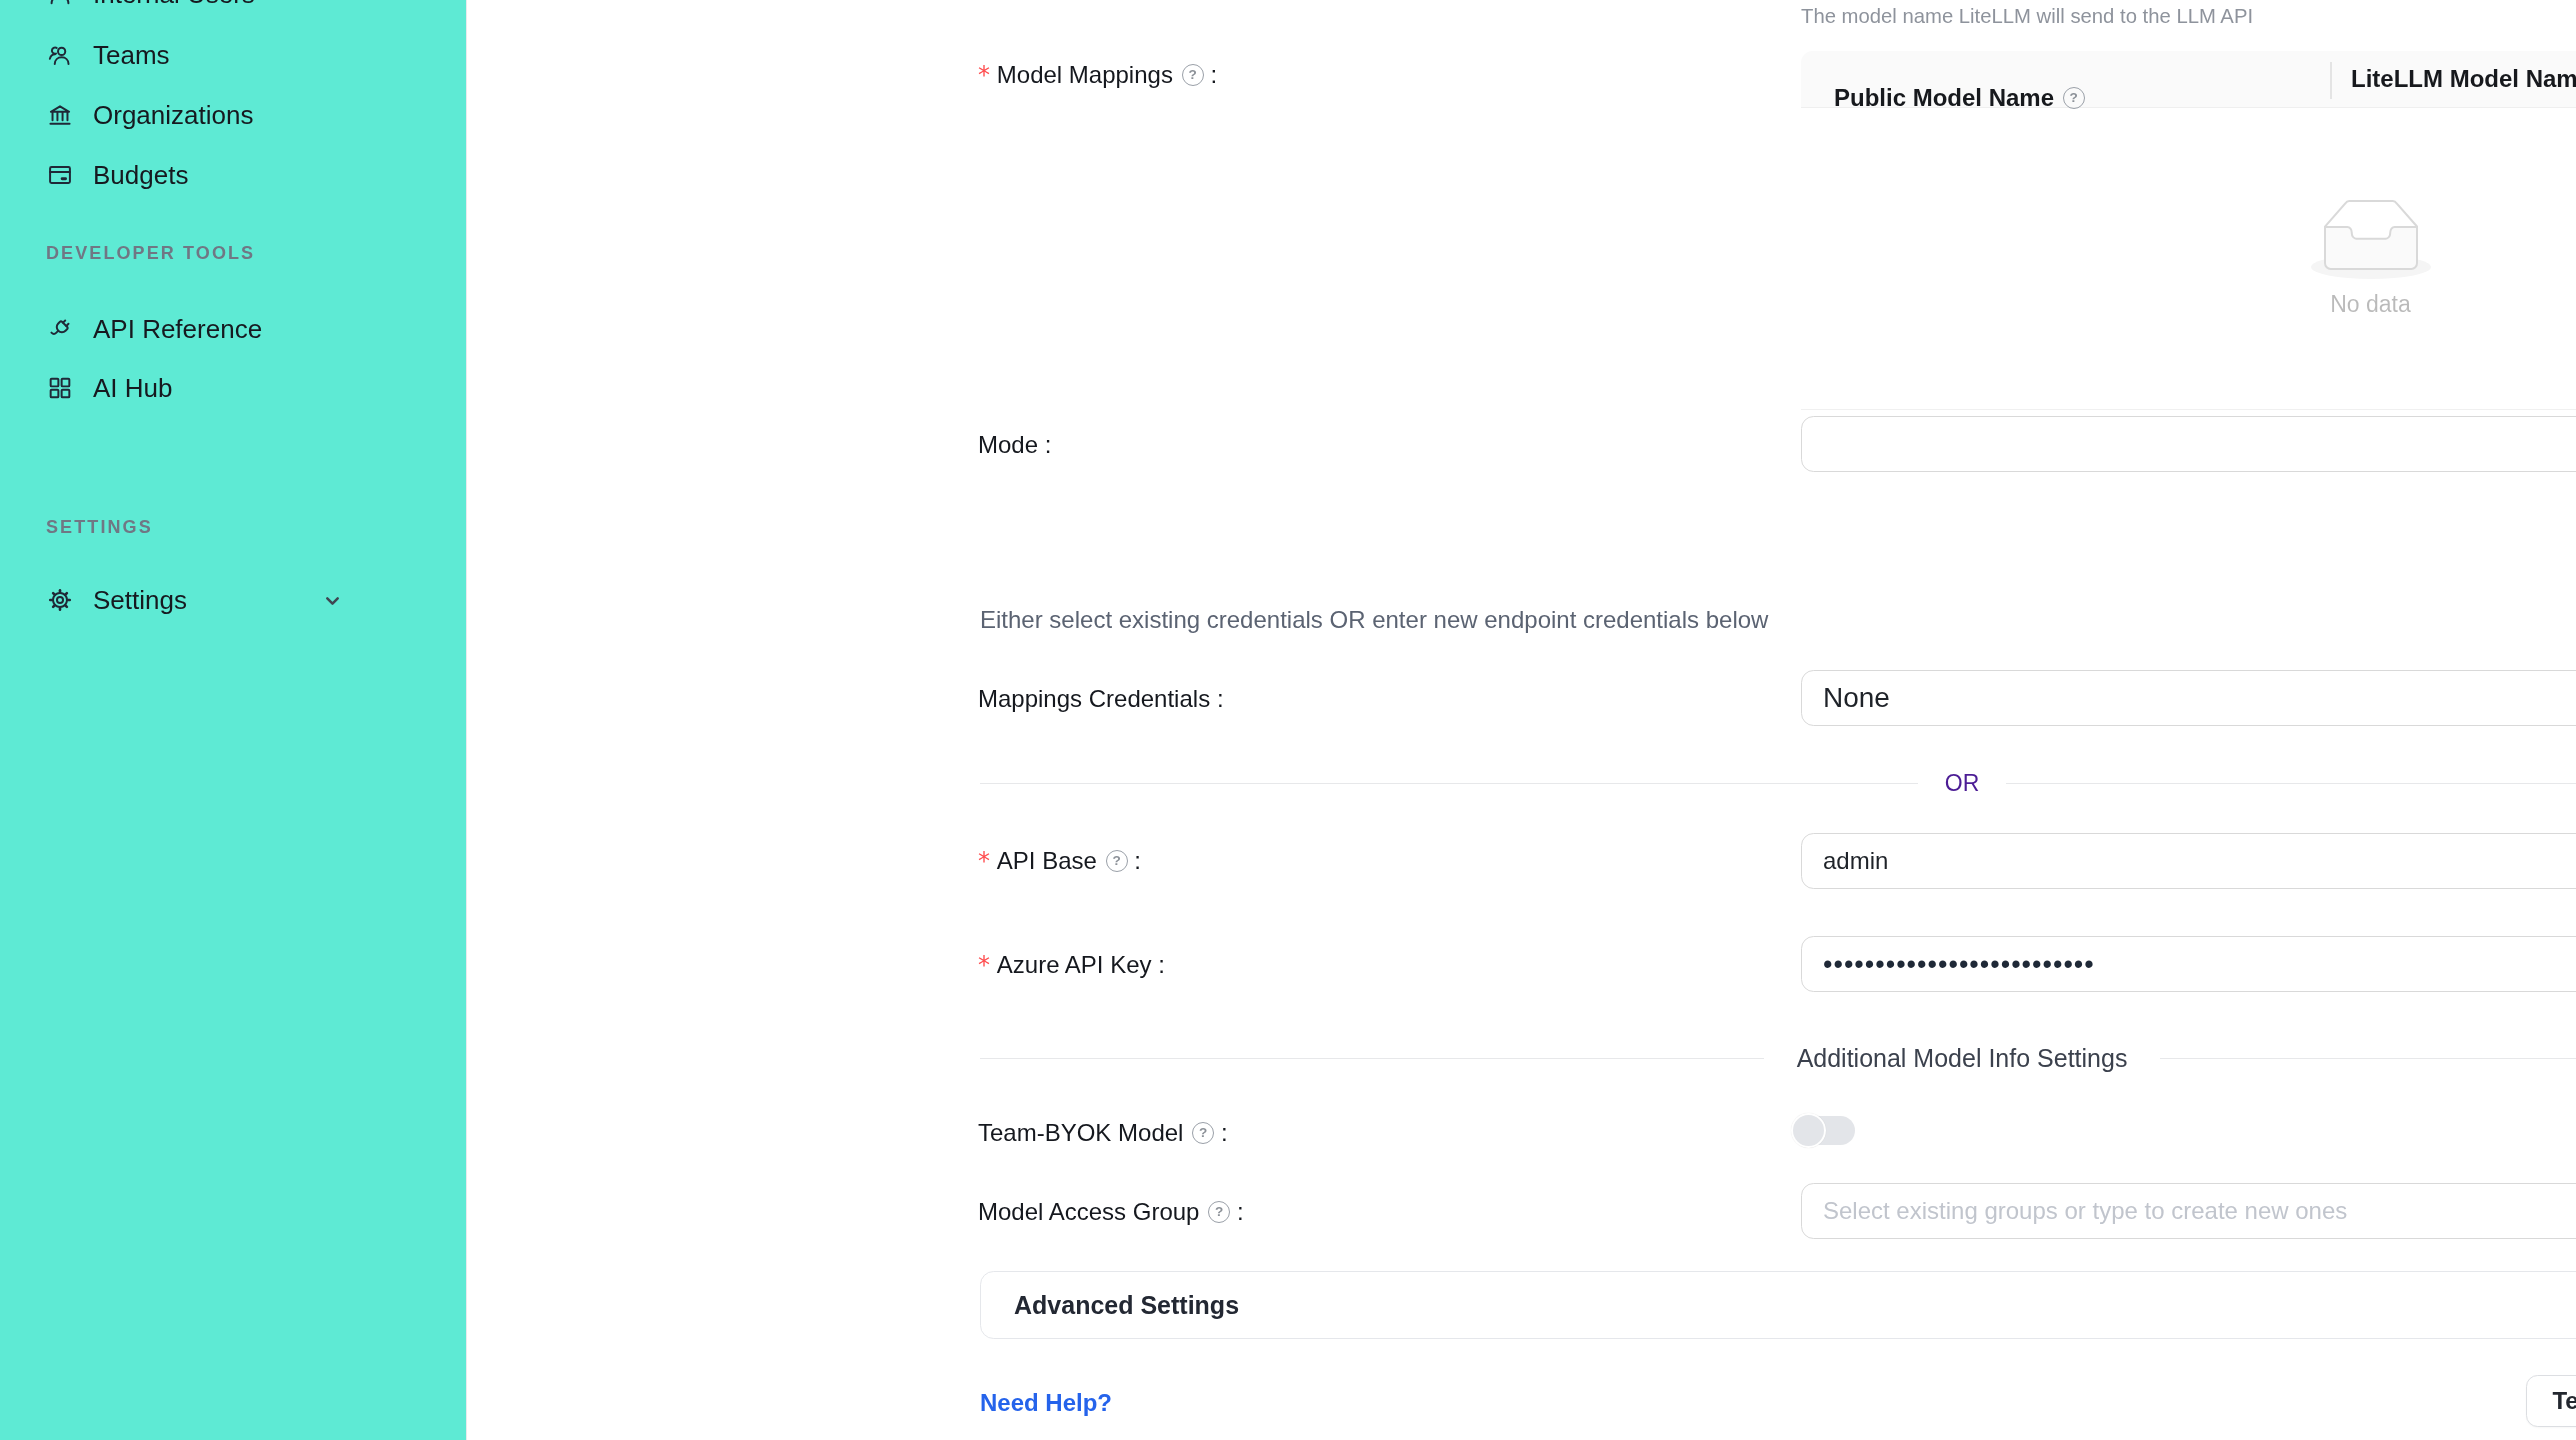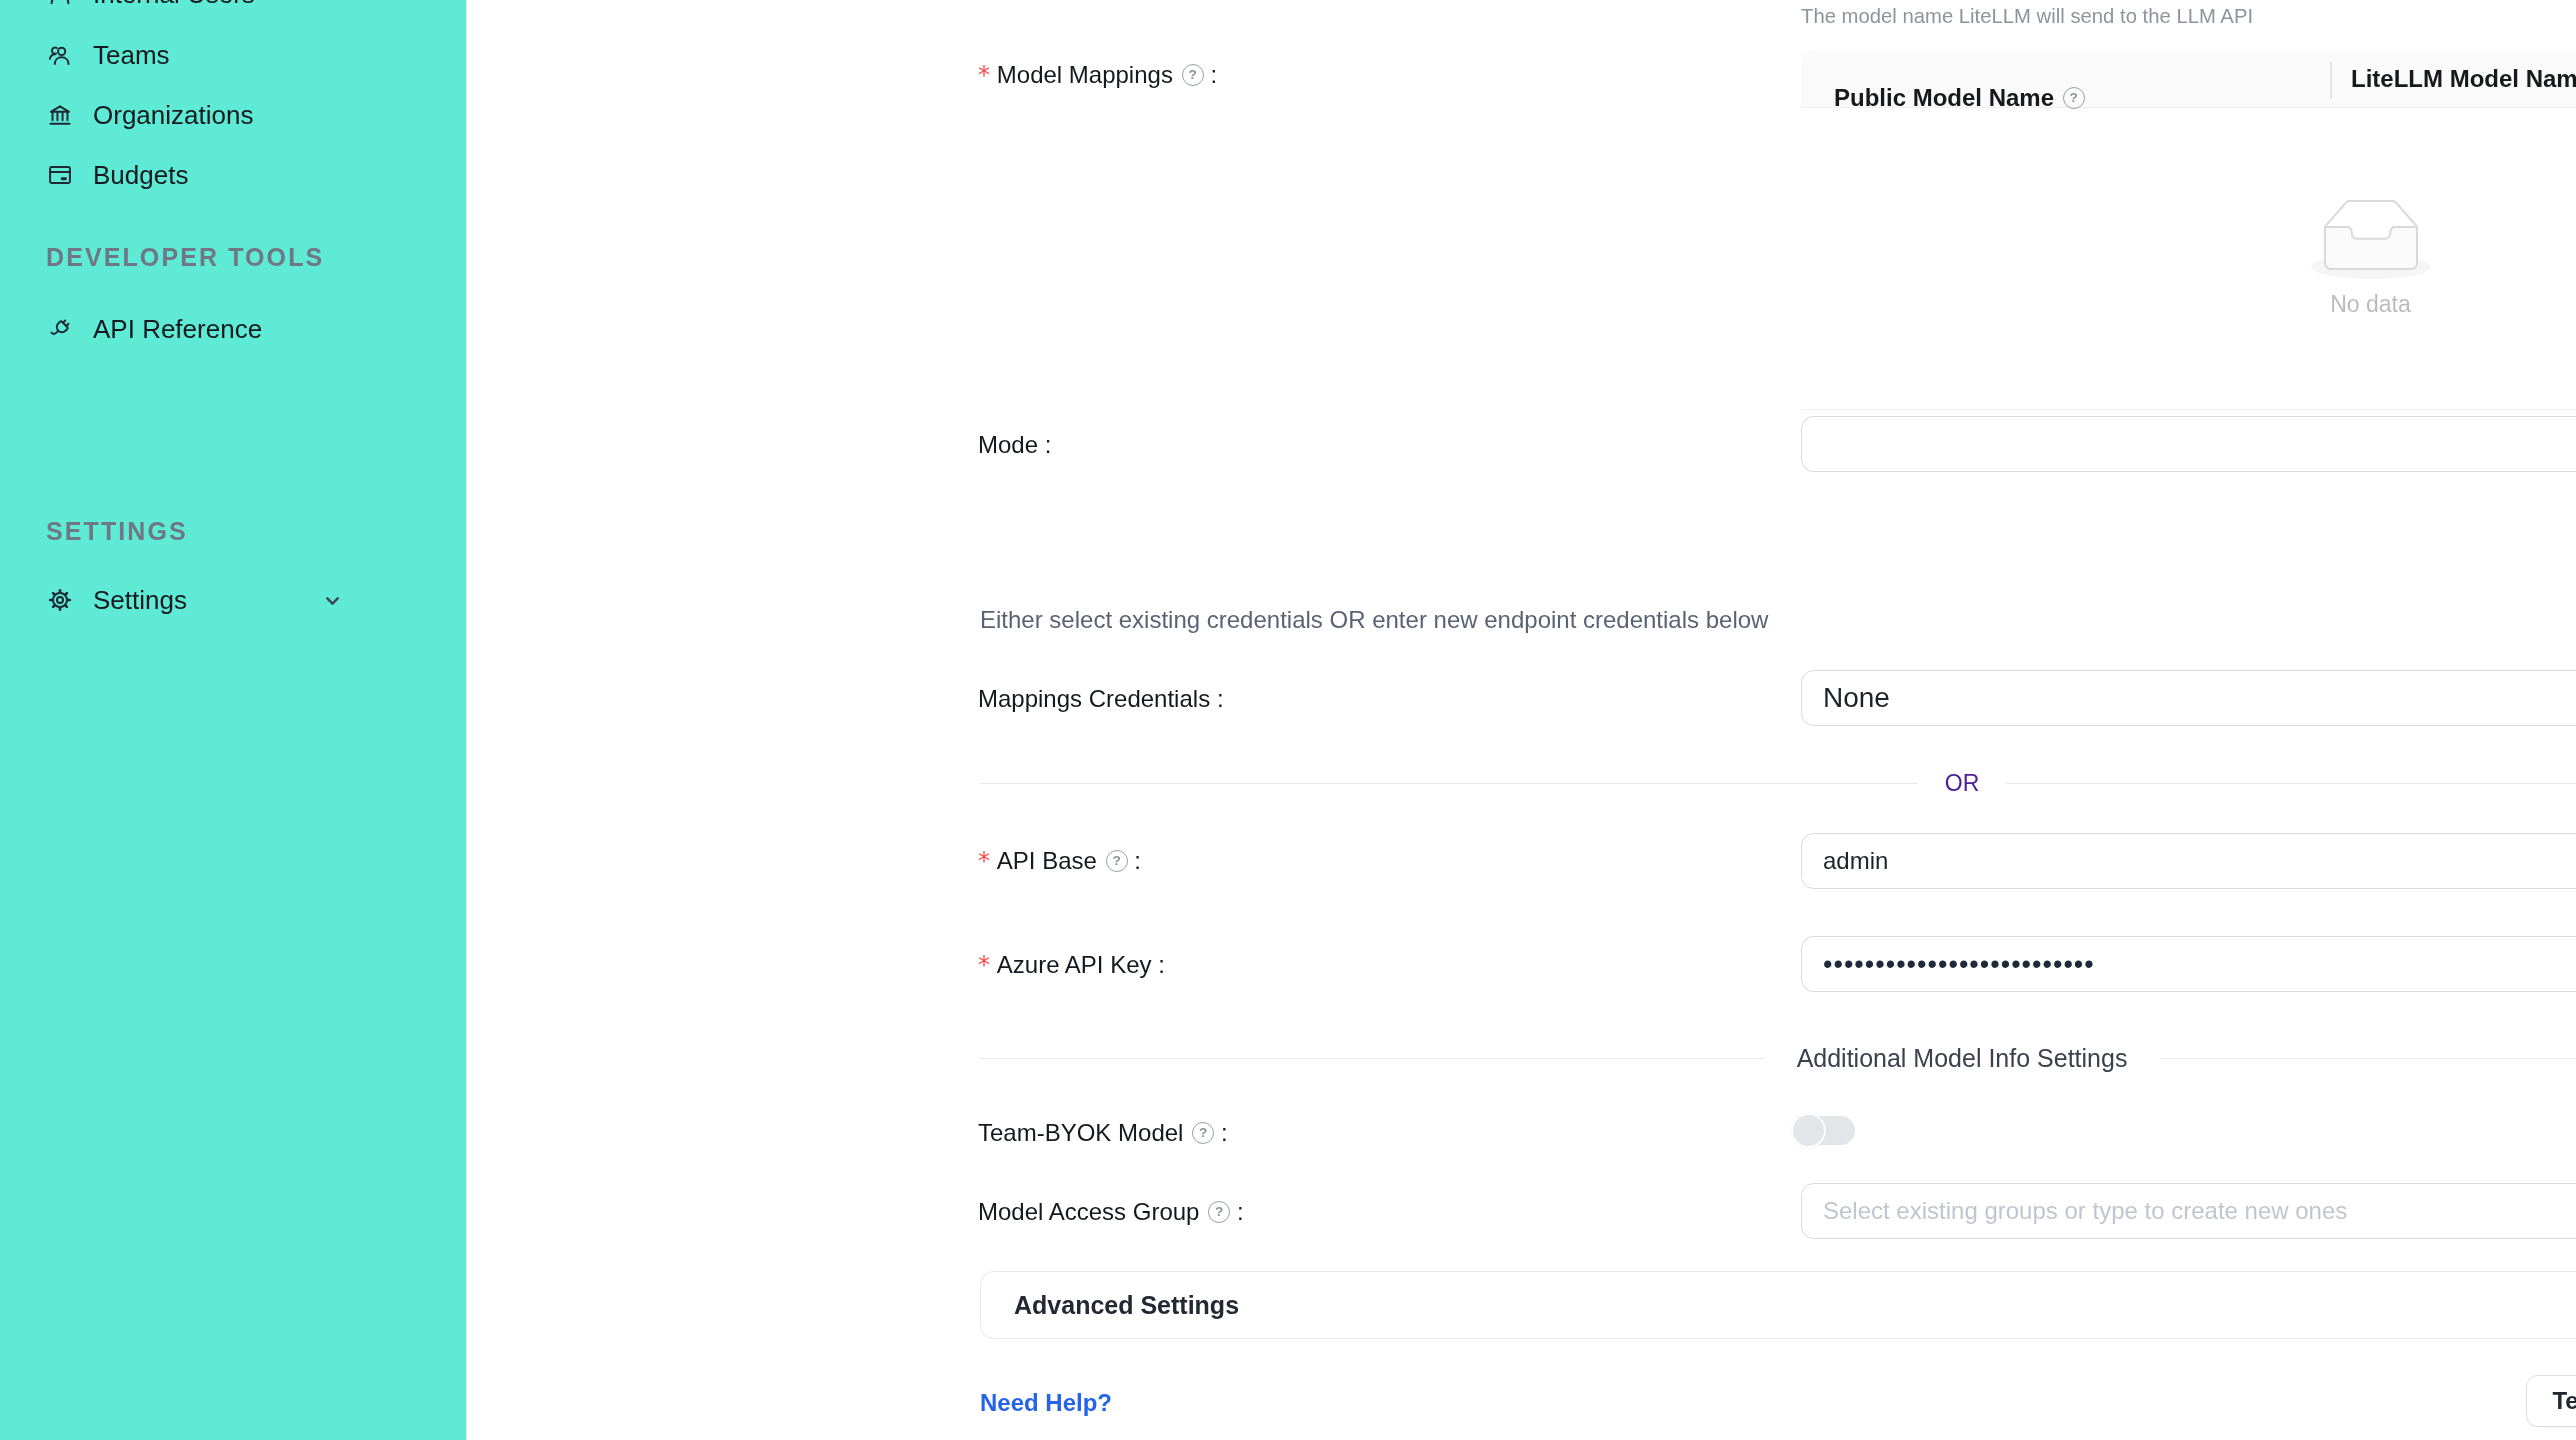--- a/index.html
+++ b/index.html
@@ -6,21 +6,21 @@
   html,body { background:#fff; }
   body { font-family:"Liberation Sans", sans-serif; color:#1c1f26; }
   #root { position:relative; width:2576px; height:1440px; background:#fff; overflow:hidden; }
 
   
   .sidebar { position:absolute; left:0; top:0; width:467px; height:1440px; background:#5eead4; border-right:1.5px solid #e8eaed; }
   .nav-item { position:absolute; left:0; width:467px; height:58px; display:flex; align-items:center; cursor:pointer; }
   .nav-item .nicon { position:absolute; left:46px; width:28px; height:28px; display:flex; align-items:center; justify-content:center; }
   .nav-item .nlabel { position:absolute; left:93px; font-size:26px; color:#16191f; white-space:nowrap; }
   .nav-item .nchev { position:absolute; left:320px; width:25px; height:25px; }
-  .group-header { position:absolute; left:46px; font-size:25px; font-weight:700; letter-spacing:2.1px; color:#707784; white-space:nowrap; }
+  .group-header { position:absolute; left:46px; font-size:18px; font-weight:700; letter-spacing:2.1px; color:#707784; white-space:nowrap; }
   .nicon svg, .nchev svg { display:block; }
 
   
   .main { position:absolute; left:467px; top:0; right:0; bottom:0; }
 
   .desc { position:absolute; left:1334px; top:1px; font-size:20.3px; color:#8e939c; line-height:31px; }
 
   .label-row { position:absolute; left:511px; height:35px; display:flex; align-items:center; white-space:nowrap; }
   .label-row .req { color:#ff4d4f; font-size:24px; margin-right:6.8px; font-family:"DejaVu Sans", sans-serif; }
   .label-row .ltext { font-size:24px; color:#15181e; }
@@ -131,20 +131,31 @@
             <g transform="rotate(45 12 12)">
               <path d="M10,3.7 V6.3 M14,3.7 V6.3"></path>
               <path d="M8.8,6.4 h6.4 a1.2,1.2 0 0 1 1.2,1.2 v2.1 a4.4,4.4 0 0 1 -8.8,0 V7.6 a1.2,1.2 0 0 1 1.2,-1.2 z"></path>
               <path d="M12,14.3 v2.4 c0,1.9 -1.3,2.7 -3,2.7"></path>
             </g>
           </svg>
       </span>
       <span class="nlabel">API Reference</span>
     </div>
 
+    <div class="nav-item" style="top:359px">
+      <span class="nicon">
+        <svg width="28" height="28" viewBox="0 0 24 24" fill="none" stroke="#1f2937" stroke-width="1.7" stroke-linejoin="round">
+            <rect x="4" y="4" width="6.6" height="6.6" rx="0.8"></rect>
+            <rect x="13.4" y="4" width="6.6" height="6.6" rx="0.8"></rect>
+            <rect x="4" y="13.4" width="6.6" height="6.6" rx="0.8"></rect>
+            <rect x="13.4" y="13.4" width="6.6" height="6.6" rx="0.8"></rect>
+          </svg>
+      </span>
+      <span class="nlabel">AI Hub</span>
+    </div>
 
 
     <div class="group-header" style="top:517px">SETTINGS</div>
 
     <div class="nav-item" style="top:571px">
       <span class="nicon">
         <svg width="28" height="28" viewBox="0 0 24 24" fill="none" stroke="#1f2937" stroke-width="1.7" stroke-linecap="round">
             <circle cx="12" cy="12" r="6"></circle>
             <circle cx="12" cy="12" r="2.6"></circle>
             <g stroke-width="2.2">

